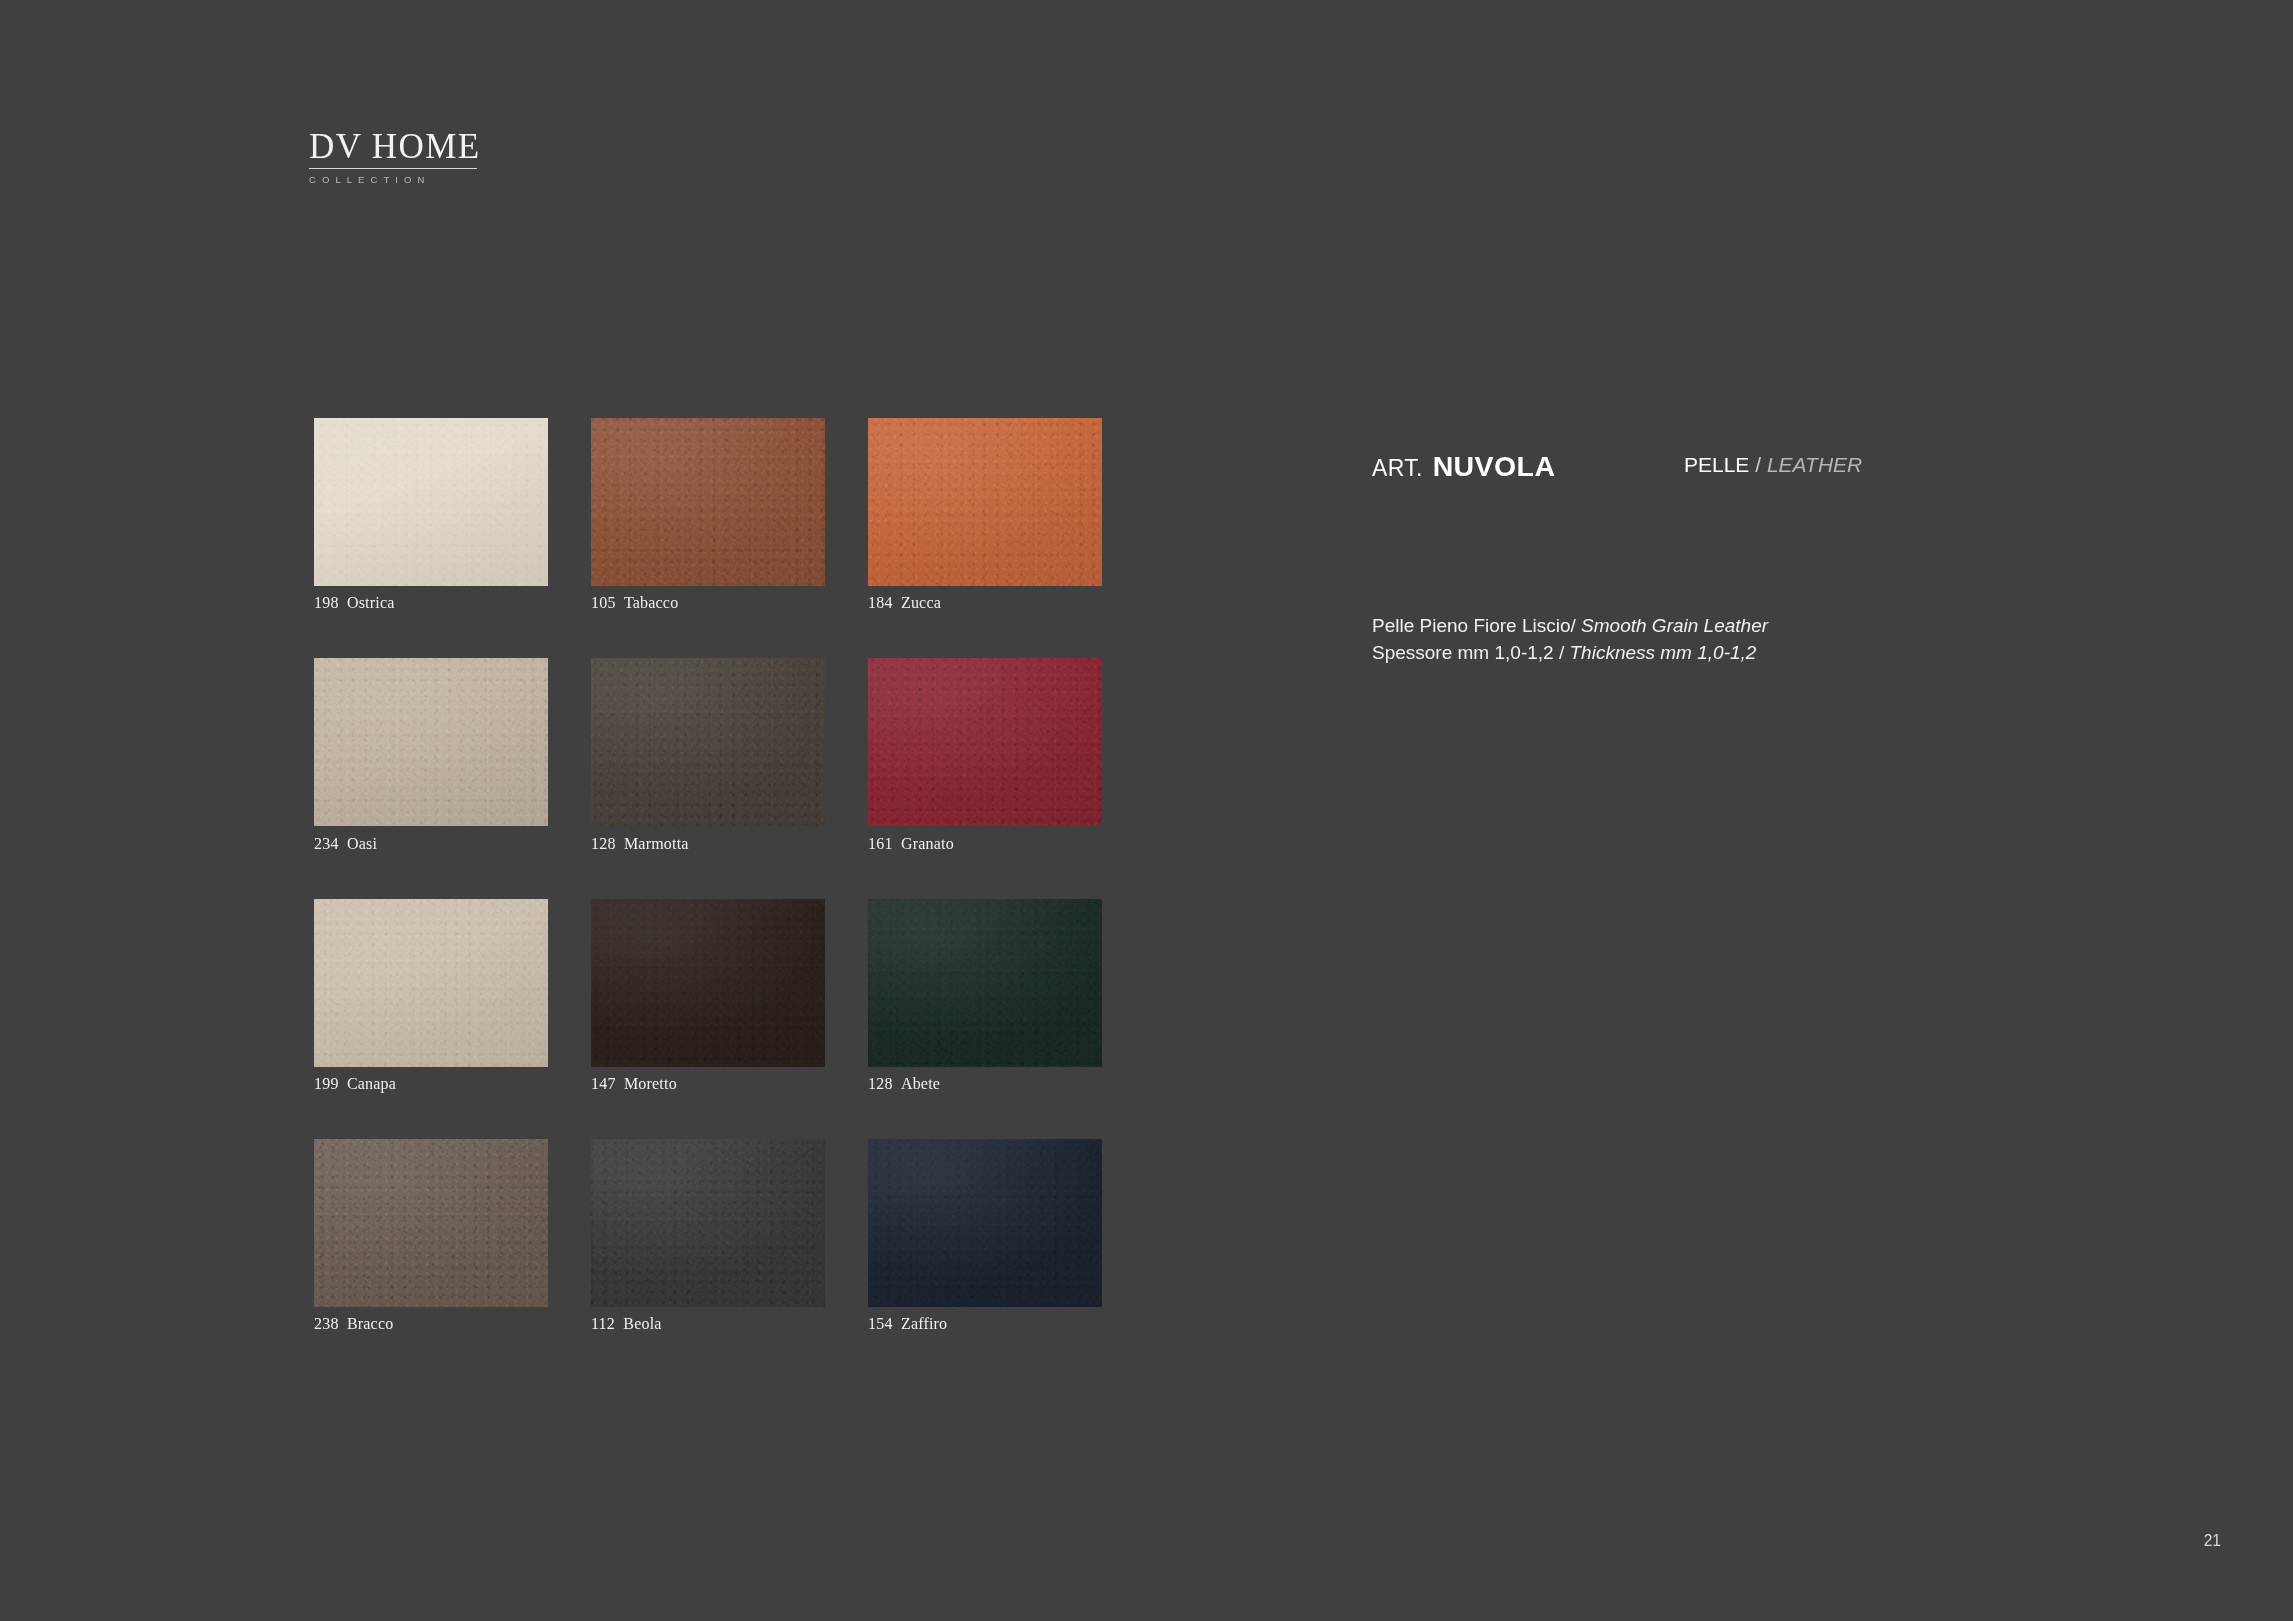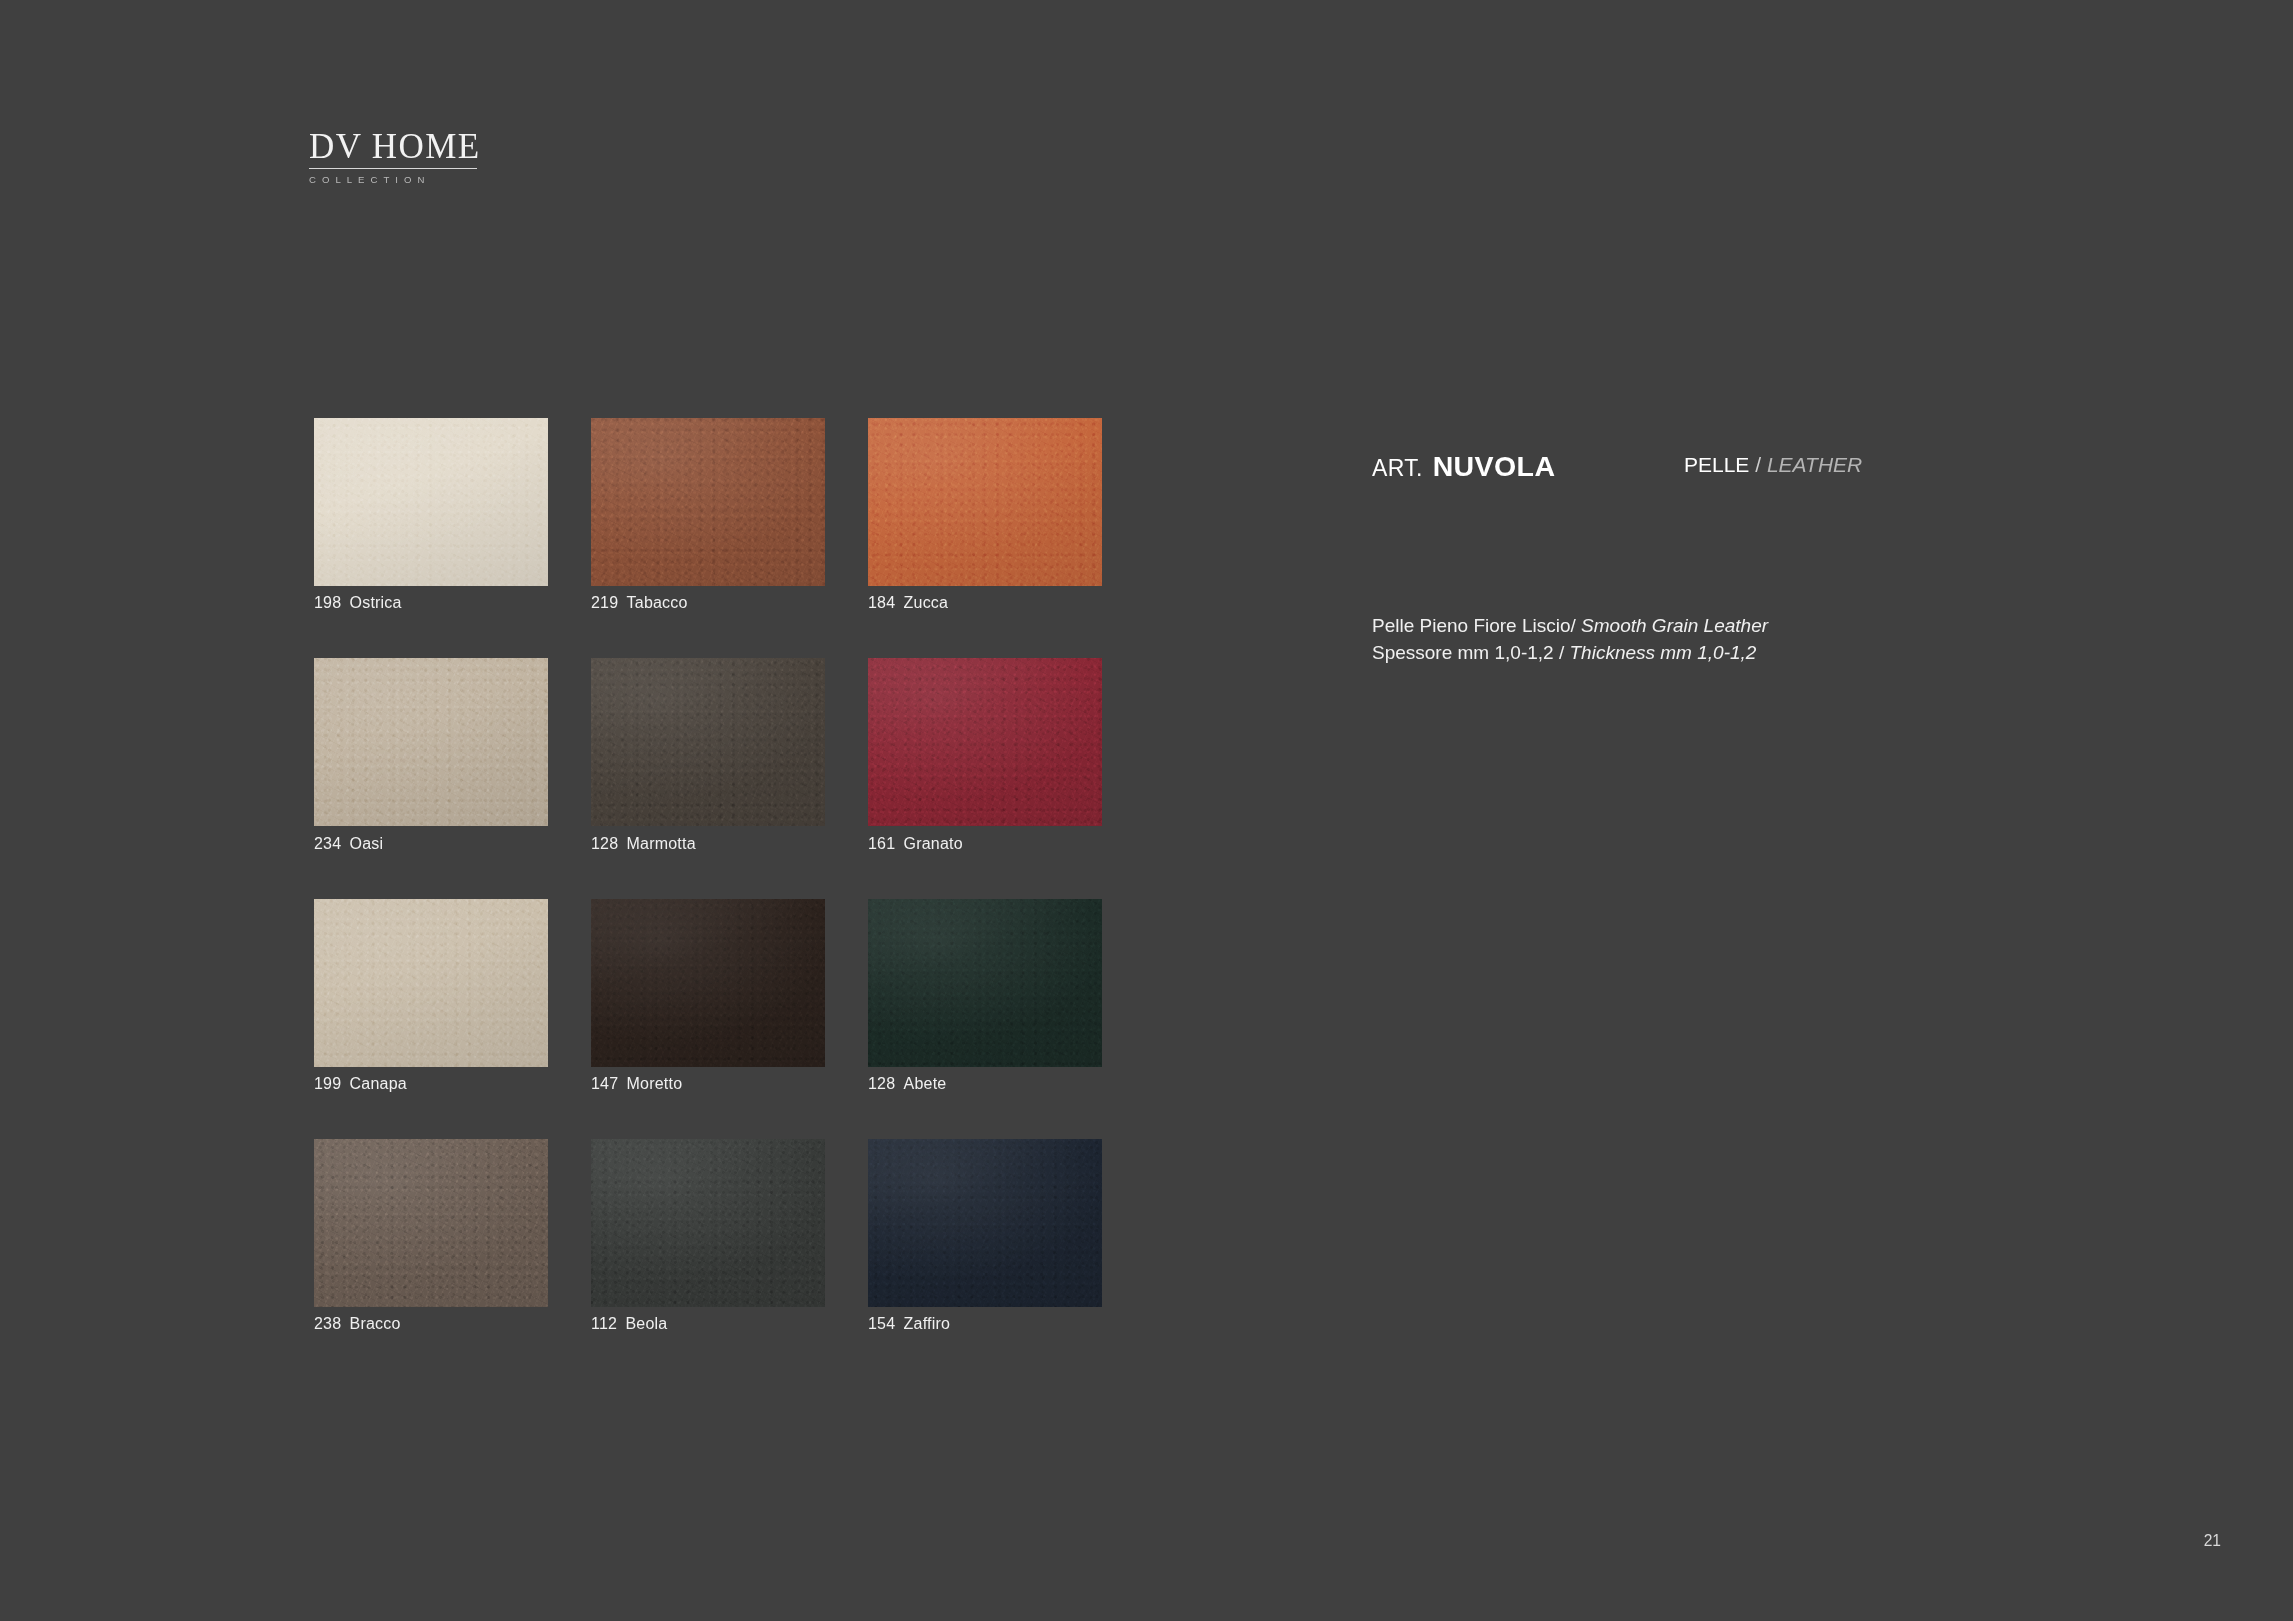--- a/index.html
+++ b/index.html
@@ -58,21 +58,21 @@
   
   .grid {
     position: absolute;
     left: 314px;
     top: 418px;
     display: grid;
     grid-template-columns: repeat(3, 234px);
     column-gap: 43px;
     row-gap: 46px;
   }
-  .swatch-cell { width: 232px; }
+  .swatch-cell { width: 232px; font-family: Liberation Serif, serif; }
   .swatch {
     width: 234px;
     height: 168px;
     position: relative;
     overflow: hidden;
     background-color: #555;
   }
   
   .grain {
     position: absolute;
@@ -188,21 +188,21 @@
           <div class="sheen"></div>
         </div>
         <div class="swatch-label"><span class="code">198</span><span class="name">Ostrica</span></div>
       </div>
       <div class="swatch-cell">
         <div class="swatch" style="background-color: rgb(141, 82, 57);">
           <div class="grain" style="background-position: 6.4px 4.6px;"></div>
           <div class="grain2"></div>
           <div class="sheen"></div>
         </div>
-        <div class="swatch-label"><span class="code">219</span><span class="name">Tabacco</span></div>
+        <div class="swatch-label"><span class="code">105</span><span class="name">Tabacco</span></div>
       </div>
       <div class="swatch-cell">
         <div class="swatch" style="background-color: rgb(197, 102, 60);">
           <div class="grain" style="background-position: 13px 9.2px;"></div>
           <div class="grain2"></div>
           <div class="sheen"></div>
         </div>
         <div class="swatch-label"><span class="code">184</span><span class="name">Zucca</span></div>
       </div>
       <div class="swatch-cell">

